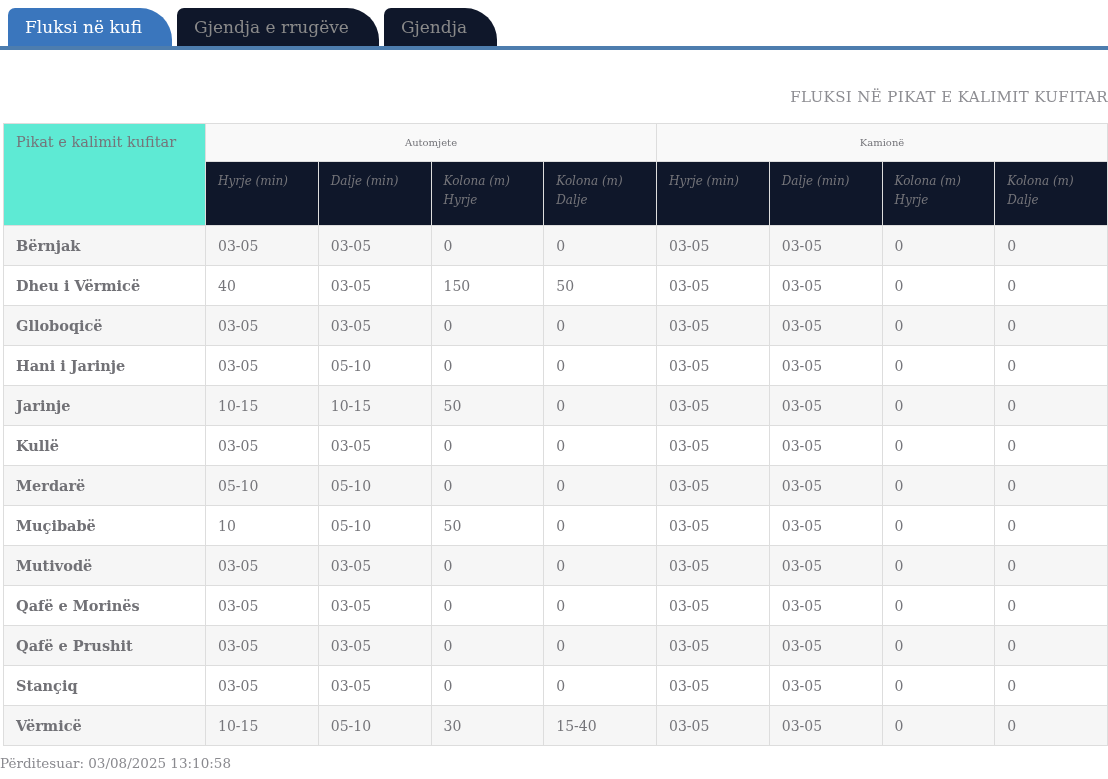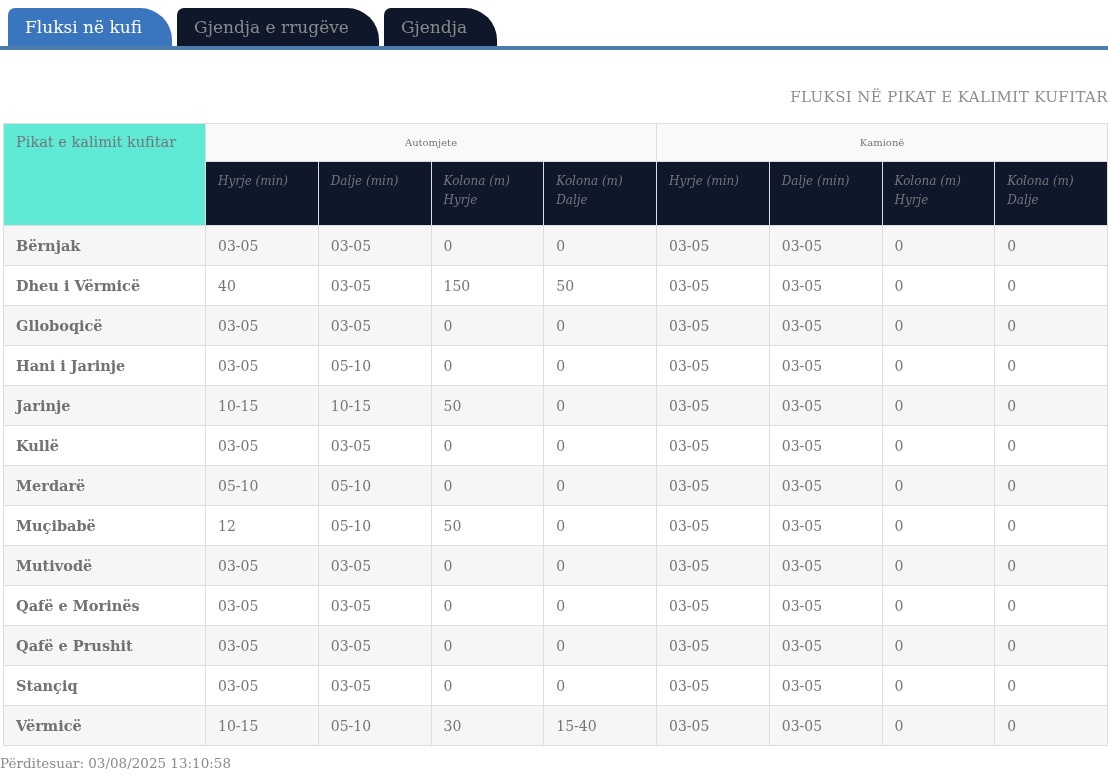--- a/index.html
+++ b/index.html
@@ -214,21 +214,21 @@
     <td>05-10</td>
     <td>0</td>
     <td>0</td>
     <td>03-05</td>
     <td>03-05</td>
     <td>0</td>
     <td>0</td>
   </tr>
       <tr>
     <td class="name-cell">Muçibabë</td>
-    <td>12</td>
+    <td>10</td>
     <td>05-10</td>
     <td>50</td>
     <td>0</td>
     <td>03-05</td>
     <td>03-05</td>
     <td>0</td>
     <td>0</td>
   </tr>
       <tr>
     <td class="name-cell">Mutivodë</td>

